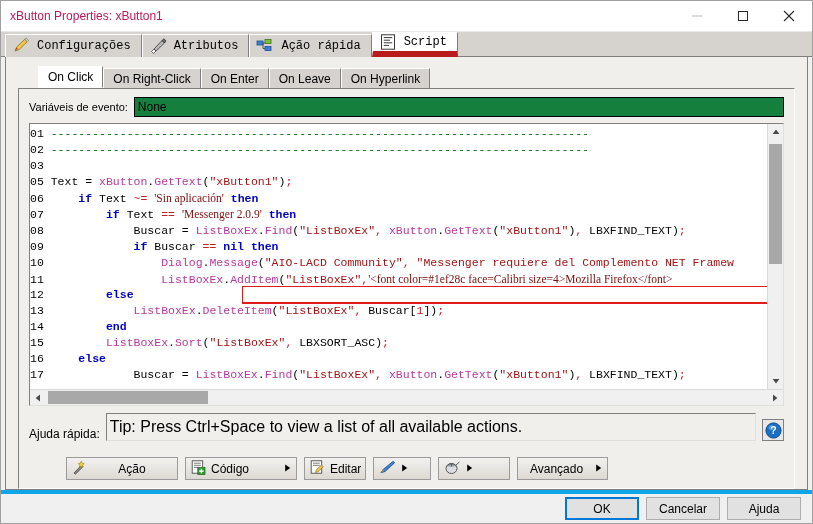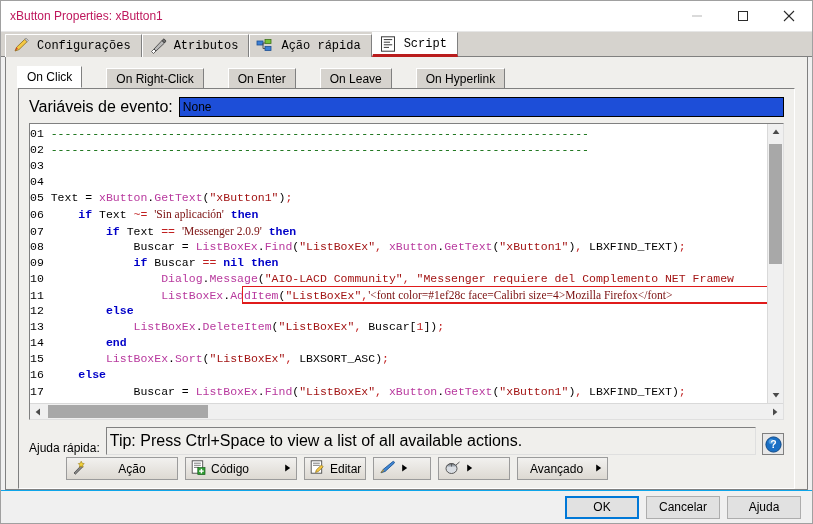--- a/index.html
+++ b/index.html
@@ -69,40 +69,39 @@
     border-left: 1px solid #ffffff;
     border-top: 1px solid #ffffff;
     border-right: 1px solid #808080;
     position: relative;
     z-index: 1;
   }
   .tab.active {
     background: #ffffff;
     height: 25px;
     z-index: 3;
-    border-bottom: 3px solid #b91c1c;
+    border-bottom: 6px solid #b91c1c;
   }
   .tab-icon { width: 18px; height: 16px; display:block; }
   
   .content {
     flex: 1 1 auto;
     background: #f0efec;
     border: 1px solid #808080;
     border-top: none;
     margin: 0 4px 0 4px;
     position: relative;
     display: flex; flex-direction: column;
   }
   
   .subtabstrip {
     height: 22px;
-    margin: 9px 0 0 11px;
+    margin: 9px 0 0 32px;
     display: flex; align-items: flex-end;
     position: relative;
-    gap: 24px;
   }
   .subtab {
     height: 20px;
     padding: 0 9px;
     display: flex; align-items: center;
     font-size: 12px; color:#000;
     background: #d6d3ce;
     border-left: 1px solid #ffffff;
     border-top: 1px solid #ffffff;
     border-right: 1px solid #808080;
@@ -117,24 +116,24 @@
     margin: 0 12px 0 12px;
     flex: 1 1 auto;
     border: 1px solid #ffffff;
     border-top: 1px solid #808080;
     border-left: 1px solid #808080;
     background: #f0efec;
     display: flex; flex-direction: column;
     padding: 8px 10px 8px 10px;
   }
   .evt-row { display: flex; align-items: center; gap: 6px; margin-bottom: 6px;}
-  .evt-label { font-size: 16px; color:#000; white-space: nowrap; }
+  .evt-label { font-size: 11px; color:#000; white-space: nowrap; }
   .evt-field {
     flex: 1 1 auto; height: 20px;
-    background: #1d4ed8;
+    background: #15803d;
     border: 1px solid #000000;
     font-size: 12px;
     display:flex; align-items:center;
     padding-left: 3px;
     color:#000;
   }
   
   .editor-wrap {
     flex: 1 1 auto;
     background: #ffffff;
@@ -228,21 +227,21 @@
   }
   .help-btn {
     width: 22px; height: 22px;
     border: 1px solid #808080;
     background: #e8e8e8;
     display:flex; align-items:center; justify-content:center;
   }
   
   .toolbar {
     display:flex; align-items:center; gap:7px;
-    margin-top: 2px;
+    margin-top: 16px;
     padding-left: 37px;
   }
   .tbtn {
     height: 23px;
     background: linear-gradient(#f2f1ef, #ddd9d2);
     border: 1px solid #9b9b9b;
     display:flex; align-items:center;
     font-size: 12px; color:#000;
     padding: 0 5px;
     gap: 5px;
@@ -254,21 +253,21 @@
   .tbtn.w-codigo { width: 112px; }
   .tbtn.w-editar { width: 62px; }
   .tbtn.w-pen    { width: 58px; }
   .tbtn.w-mouse  { width: 72px; }
   .tbtn.w-avanc  { width: 91px; }
   .tbtn .lbl.lft { text-align:left; }
   
   .footer {
     flex: 0 0 33px;
     background: #f0f0f0;
-    border-top: 1px solid #0ea5e9;
+    border-top: 4px solid #0ea5e9;
     display:flex; align-items:center; justify-content:flex-end;
     padding-right: 11px; gap: 7px;
   }
   .dbtn {
     width: 74px; height: 23px;
     background: #e1e1e1;
     border: 1px solid #adadad;
     font-size: 12px; color:#000;
     display:flex; align-items:center; justify-content:center;
   }
@@ -381,21 +380,20 @@
           <div class="evt-label">Variáveis de evento:</div>
           <div class="evt-field">None</div>
         </div>
 
         <div class="editor-wrap">
           <div class="editor-main">
             <div class="code-area" id="code-area">
                 <div class="code-line"><span class="gut">01</span> <span class="cmt">------------------------------------------------------------------------------</span></div>
                 <div class="code-line"><span class="gut">02</span> <span class="cmt">------------------------------------------------------------------------------</span></div>
                 <div class="code-line"><span class="gut">03</span> </div>
-                <div class="code-line"><span class="gut">04</span> </div>
                 <div class="code-line"><span class="gut">05</span> Text = <span class="fn">xButton</span>.<span class="fn">GetText</span>(<span class="str">"xButton1"</span>)<span class="num">;</span></div>
                 <div class="code-line"><span class="gut">06</span>     <span class="kw">if</span> Text <span class="num">~=</span> <span class="sq">'Sin aplicación'</span> <span class="kw">then</span></div>
                 <div class="code-line"><span class="gut">07</span>         <span class="kw">if</span> Text <span class="num">==</span> <span class="sq">'Messenger 2.0.9'</span> <span class="kw">then</span></div>
                 <div class="code-line"><span class="gut">08</span>             Buscar = <span class="fn">ListBoxEx</span>.<span class="fn">Find</span>(<span class="str">"ListBoxEx"</span><span class="num">,</span> <span class="fn">xButton</span>.<span class="fn">GetText</span>(<span class="str">"xButton1"</span>)<span class="num">,</span> LBXFIND_TEXT)<span class="num">;</span></div>
                 <div class="code-line"><span class="gut">09</span>             <span class="kw">if</span> Buscar <span class="num">==</span> <span class="kw">nil</span> <span class="kw">then</span></div>
                 <div class="code-line"><span class="gut">10</span>                 <span class="fn">Dialog</span>.<span class="fn">Message</span>(<span class="str">"AIO-LACD Community"</span><span class="num">,</span> <span class="str">"Messenger requiere del Complemento NET Framew</span></div>
                 <div class="code-line"><span class="gut">11</span>                 <span class="fn">ListBoxEx</span>.<span class="fn">AddItem</span>(<span class="str">"ListBoxEx"</span><span class="num">,</span><span class="sq">'&lt;font color=#1ef28c face=Calibri size=4&gt;Mozilla Firefox&lt;/font&gt;</span></div>
                 <div class="code-line"><span class="gut">12</span>         <span class="kw">else</span></div>
                 <div class="code-line"><span class="gut">13</span>             <span class="fn">ListBoxEx</span>.<span class="fn">DeleteItem</span>(<span class="str">"ListBoxEx"</span><span class="num">,</span> Buscar[<span class="num">1</span>])<span class="num">;</span></div>
                 <div class="code-line"><span class="gut">14</span>         <span class="kw">end</span></div>

